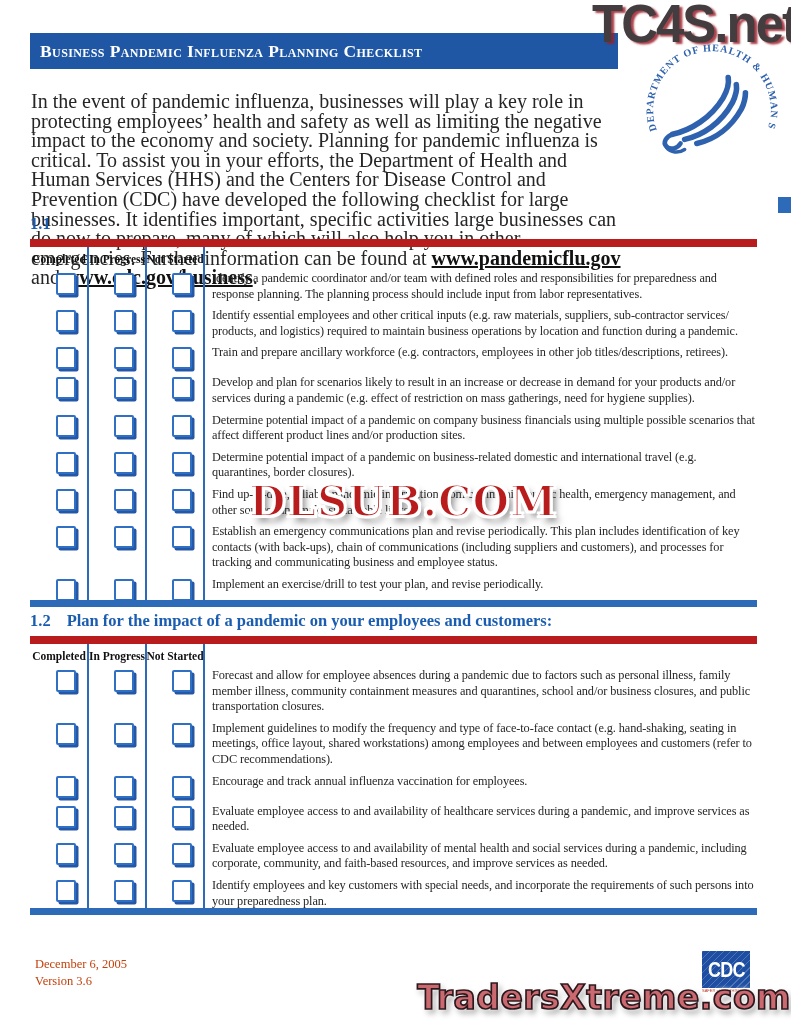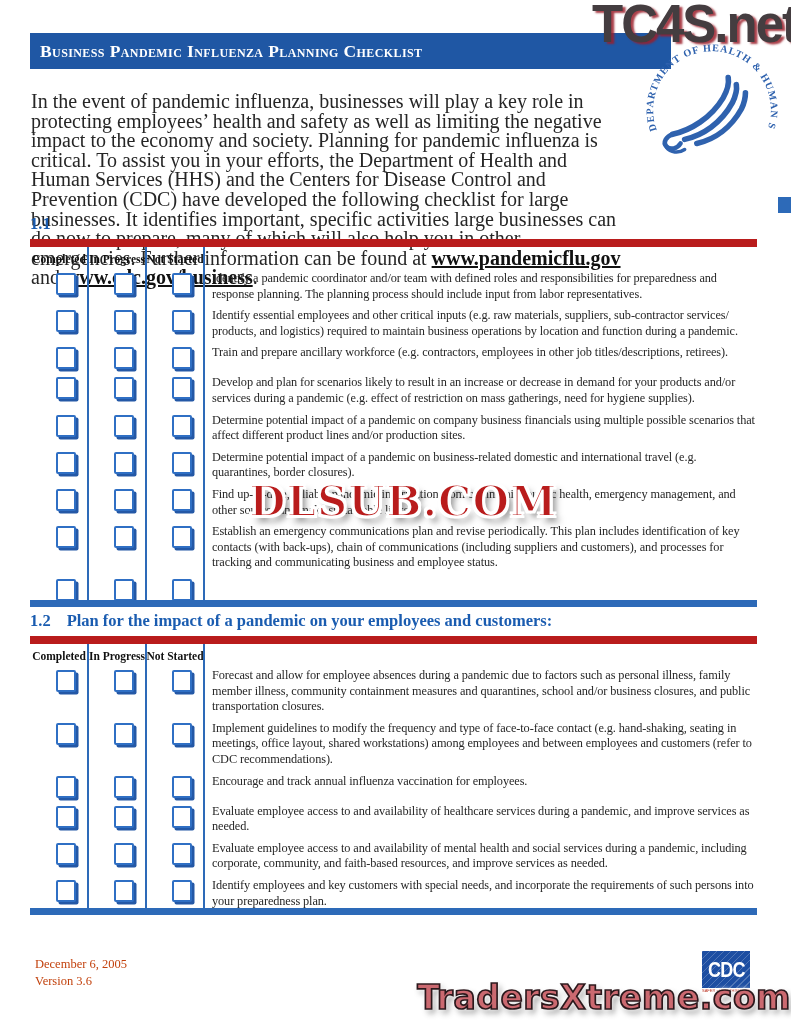--- a/index.html
+++ b/index.html
@@ -1,20 +1,20 @@
 <!DOCTYPE html>
 <html><head>
 <meta charset="utf-8">
 <style>
   html,body{margin:0;padding:0;background:#fff;}
   .page{position:relative;width:791px;height:1024px;background:#fff;overflow:hidden;
         font-family:"Liberation Serif", serif;color:#222;}
 
   
-  .title-bar{position:absolute;left:30px;top:33px;width:641px;height:36px;background:#1f57a4;
+  .title-bar{position:absolute;left:30px;top:33px;width:588px;height:36px;background:#1f57a4;
              display:flex;align-items:center;}
   .title-bar .title{color:#fff;font-variant:small-caps;font-weight:bold;font-size:17.5px;
              letter-spacing:.4px;padding-left:10px;}
 
   
   .wm-top{position:absolute;left:592px;top:-6px;z-index:30;
           font-family:"Liberation Sans",sans-serif;font-weight:bold;font-size:51px;
           letter-spacing:-2px;color:#443d40;transform:scaleY(1.05);
           text-shadow:3px 2px 2px rgba(155,30,42,.85);}
   .wm-mid{position:absolute;left:249px;top:477px;z-index:30;
@@ -212,20 +212,21 @@
       <div class="row">
         <div class="cb-cell">
             <span class="checkbox"></span>
           </div>
         <div class="cb-cell">
             <span class="checkbox"></span>
           </div>
         <div class="cb-cell">
             <span class="checkbox"></span>
           </div>
+        <div class="item-text">Implement an exercise/drill to test your plan, and revise periodically.</div>
       </div>
     </div>
     <div class="thick-bar"></div>
   </div>
 
   <div class="section sec-2">
     <div class="sec-heading">
       <span class="num">1.2</span>
       <span>Plan for the impact of a pandemic on your employees and customers:</span>
     </div>

